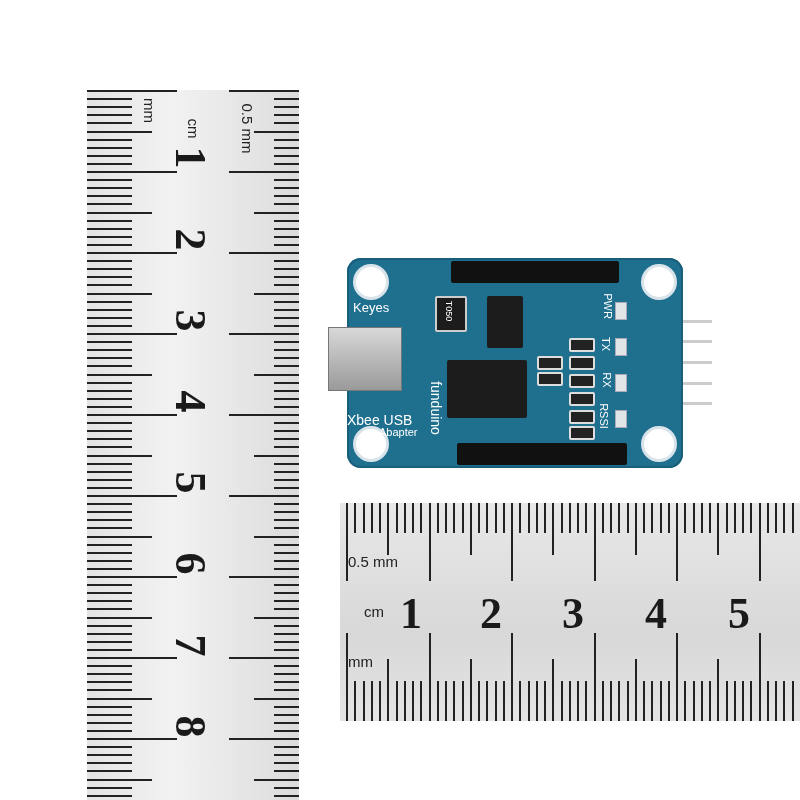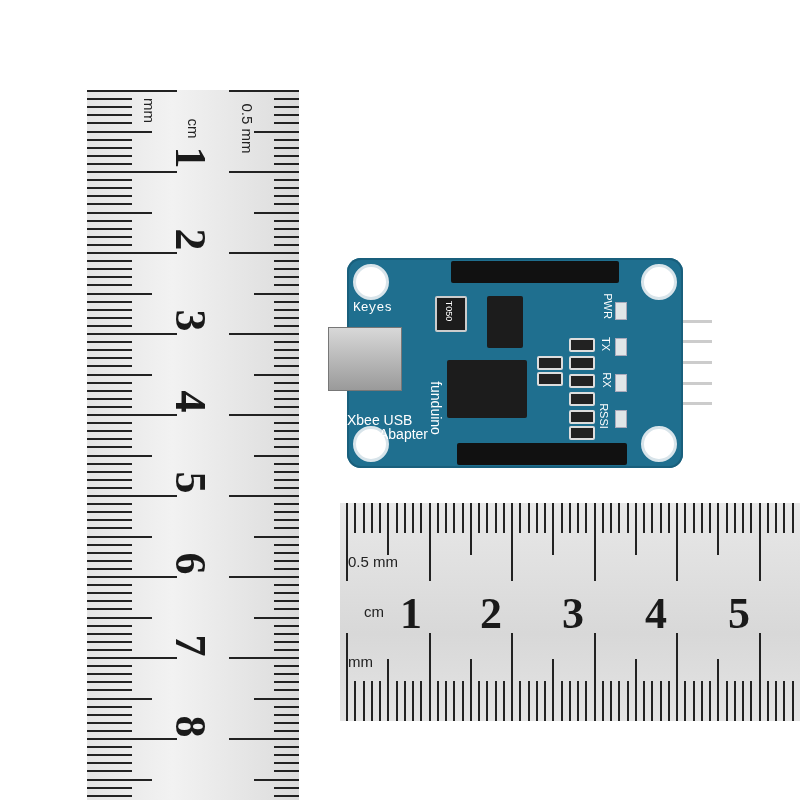--- a/index.html
+++ b/index.html
@@ -355,23 +355,23 @@
   <div class="hole" style="left:294px;top:6px;"></div>
   <div class="hole" style="left:6px;top:168px;"></div>
   <div class="hole" style="left:294px;top:168px;"></div>
   <div class="header" style="left:104px;top:3px;width:168px;height:22px;"></div>
   <div class="header" style="left:110px;top:185px;width:170px;height:22px;"></div>
   <div class="chip" style="left:88px;top:38px;width:28px;height:32px;border:2px solid #ccc;">
     <span class="silk rot" style="left:2px;top:8px;font-size:9px;">T050</span>
   </div>
   <div class="chip" style="left:140px;top:38px;width:36px;height:52px;"></div>
   <div class="chip" style="left:100px;top:102px;width:80px;height:58px;"></div>
-  <div class="silk" style="left:6px;top:42px;font-family:Liberation Mono, monospace;">Keyes</div>
+  <div class="silk" style="left:6px;top:42px;">Keyes</div>
   <div class="silk" style="left:0px;top:154px;font-size:14px;">Xbee USB</div>
-  <div class="silk" style="left:32px;top:168px;font-size:14px;text-align:center;">Abapter</div>
+  <div class="silk" style="left:32px;top:168px;font-size:11px;text-align:center;">Abapter</div>
   <div class="silk rot" style="left:62px;top:142px;font-size:14px;">funduino</div>
   <div class="led" style="left:268px;top:44px;"></div>
   <div class="led" style="left:268px;top:80px;"></div>
   <div class="led" style="left:268px;top:116px;"></div>
   <div class="led" style="left:268px;top:152px;"></div>
   <div class="silk rot" style="left:248px;top:42px;font-size:11px;">PWR</div>
   <div class="silk rot" style="left:252px;top:80px;font-size:11px;">TX</div>
   <div class="silk rot" style="left:252px;top:116px;font-size:11px;">RX</div>
   <div class="silk rot" style="left:244px;top:152px;font-size:11px;">RSSI</div>
   <div class="res" style="left:222px;top:80px;"></div>

